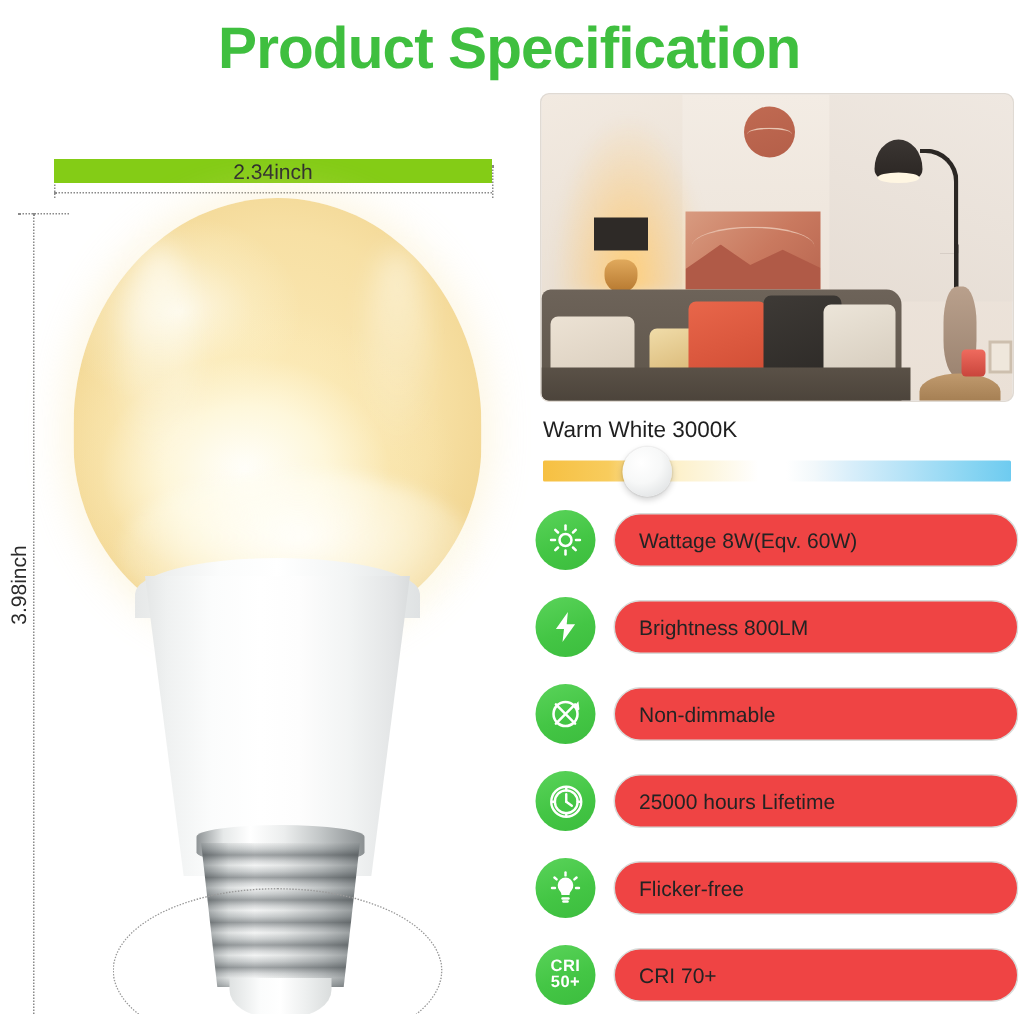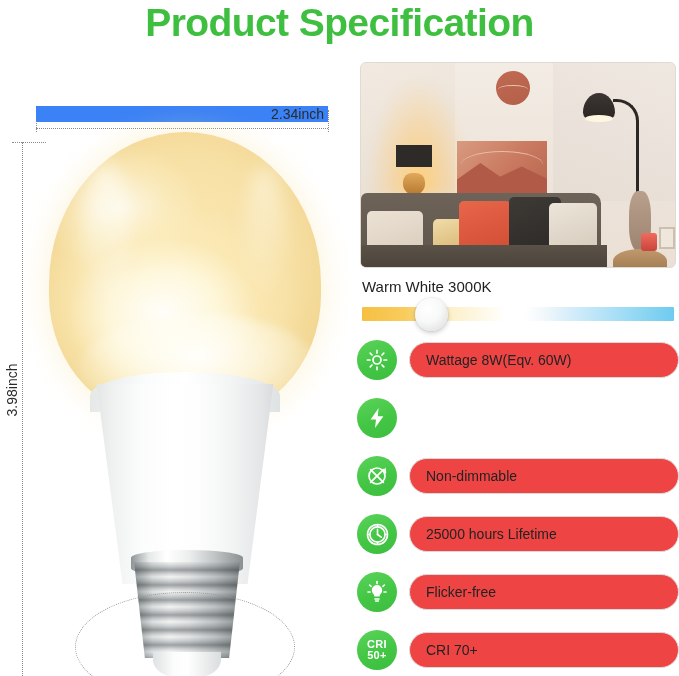--- a/index.html
+++ b/index.html
@@ -6,21 +6,21 @@
   html, body {
     width: 679px; height: 676px;
     background: #ffffff;
     font-family: "Liberation Sans", sans-serif;
     overflow: hidden;
   }
   .page { position: relative; width: 679px; height: 676px; background: #fff; }
 
   
   .title {
-    position: absolute; top: 0; left: 0; width: 679px;
+    position: absolute; top: 10px; left: 0; width: 679px;
     text-align: center;
     font-size: 39px;
     font-weight: bold;
     letter-spacing: -0.6px;
     color: #3fbf3f;
     line-height: 46px;
     white-space: nowrap;
   }
 
   
@@ -34,22 +34,22 @@
   .dim-top-tick-l {
     position: absolute; left: 36px; top: 58px; width: 0; height: 22px;
     border-left: 1px dotted #8a8a8a;
   }
   .dim-top-tick-r {
     position: absolute; left: 328px; top: 58px; width: 0; height: 22px;
     border-left: 1px dotted #8a8a8a;
   }
   .dim-top-label {
     position: absolute; left: 36px; top: 54px; width: 292px;
-    text-align: right; font-size: 14px; color: #2b2b2b;
-    background: #3b82f6; padding: 0 4px;
+    text-align: center; font-size: 14px; color: #2b2b2b;
+    background: #84cc16; padding: 0 4px;
   }
 
   
   .dim-left-line {
     position: absolute; left: 22px; top: 90px; width: 0; height: 536px;
     border-left: 1px dotted #8a8a8a;
   }
   .dim-left-tick-t {
     position: absolute; left: 12px; top: 90px; width: 34px; height: 0;
     border-top: 1px dotted #8a8a8a;
@@ -380,20 +380,21 @@
       </div>
       <div class="spec-box">Wattage  8W(Eqv. 60W)</div>
     </div>
 
     <div class="spec-row" style="top:396px">
       <div class="spec-icon">
         <svg width="24" height="24" viewBox="0 0 24 24" fill="#fff">
           <polygon points="13.6,2 5.6,13.4 11,13.4 10,22 18.4,10.2 12.8,10.2"></polygon>
         </svg>
       </div>
+      <div class="spec-box">Brightness 800LM</div>
     </div>
 
     <div class="spec-row" style="top:454px">
       <div class="spec-icon">
         <svg width="26" height="26" viewBox="0 0 26 26" fill="none" stroke="#fff" stroke-width="1.7" stroke-linecap="round">
           <circle cx="13" cy="13" r="8"></circle>
           <path d="M19.5 8.2 L21 6.5 L21.4 9.6"></path>
           <line x1="6.6" y1="6.6" x2="19.4" y2="19.4"></line>
           <line x1="19.4" y1="6.6" x2="6.6" y2="19.4"></line>
         </svg>

